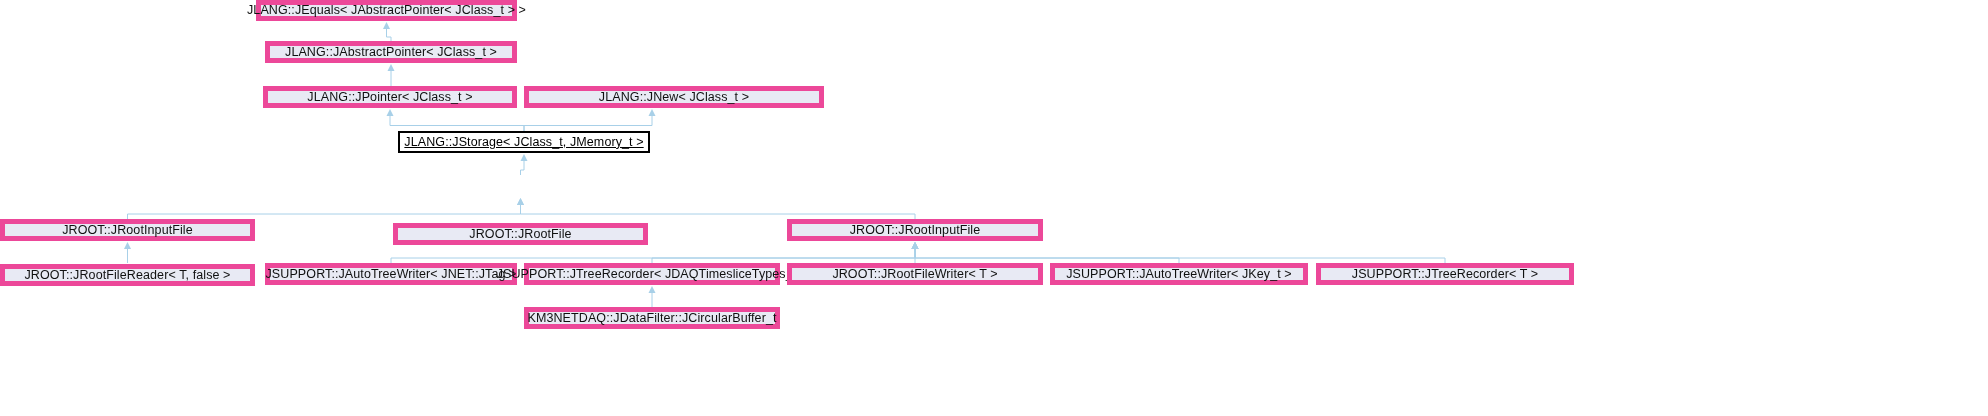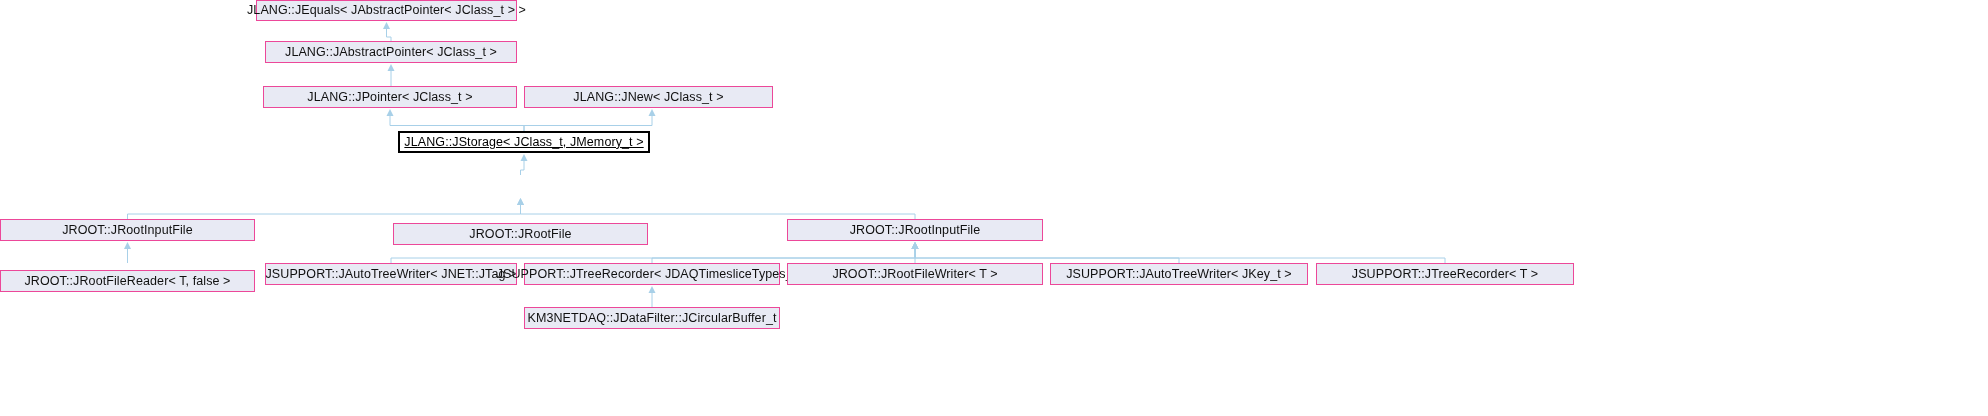--- a/index.html
+++ b/index.html
@@ -25,21 +25,21 @@
     height: 416px;
     pointer-events: none;
   }
   .node {
     position: absolute;
     box-sizing: border-box;
     display: flex;
     align-items: center;
     justify-content: center;
     background: #e8eaf4;
-    border: 1px solid #ec4899;
+    border: 5px solid #ec4899;
     font-size: 12.5px;
     line-height: 1;
     color: #101010;
     white-space: nowrap;
     letter-spacing: 0.1px;
     z-index: 2;
   }
   .node.highlight {
     background: #ffffff;
     border: 2px solid #000000;
@@ -88,36 +88,36 @@
   <div id="node-layer">
       <div class="node" style="left: 256px; top: 0px; width: 261px; height: 21px;">
         <span class="label">JLANG::JEquals&lt; JAbstractPointer&lt; JClass_t &gt; &gt;</span>
       </div>
       <div class="node" style="left: 265px; top: 41px; width: 252px; height: 22px;">
         <span class="label">JLANG::JAbstractPointer&lt; JClass_t &gt;</span>
       </div>
       <div class="node" style="left: 263px; top: 86px; width: 254px; height: 22px;">
         <span class="label">JLANG::JPointer&lt; JClass_t &gt;</span>
       </div>
-      <div class="node" style="left: 524px; top: 86px; width: 249px; height: 22px;">
+      <div class="node" style="left: 524px; top: 86px; width: 300px; height: 22px;">
         <span class="label">JLANG::JNew&lt; JClass_t &gt;</span>
       </div>
       <div class="node highlight" style="left: 398px; top: 131px; width: 252px; height: 22px;">
         <span class="label">JLANG::JStorage&lt; JClass_t, JMemory_t &gt;</span>
       </div>
       <div class="node" style="left: 393px; top: 175px; width: 255px; height: 22px; margin-top: 48px;">
         <span class="label">JROOT::JRootFile</span>
       </div>
       <div class="node" style="left: 0px; top: 219px; width: 255px; height: 22px; justify-content: center;">
         <span class="label">JROOT::JRootInputFile</span>
       </div>
       <div class="node" style="left: 787px; top: 219px; width: 256px; height: 22px;">
         <span class="label">JROOT::JRootInputFile</span>
       </div>
-      <div class="node" style="left: 0px; top: 270px; width: 255px; height: 22px;">
+      <div class="node" style="left: 0px; top: 264px; width: 255px; height: 22px;">
         <span class="label">JROOT::JRootFileReader&lt; T, false &gt;</span>
       </div>
       <div class="node" style="left: 265px; top: 263px; width: 252px; height: 22px;">
         <span class="label">JSUPPORT::JAutoTreeWriter&lt; JNET::JTag &gt;</span>
       </div>
       <div class="node" style="left: 524px; top: 263px; width: 256px; height: 22px;">
         <span class="label">JSUPPORT::JTreeRecorder&lt; JDAQTimesliceTypes_t &gt;</span>
       </div>
       <div class="node" style="left: 787px; top: 263px; width: 256px; height: 22px; text-align: right;">
         <span class="label">JROOT::JRootFileWriter&lt; T &gt;</span>

